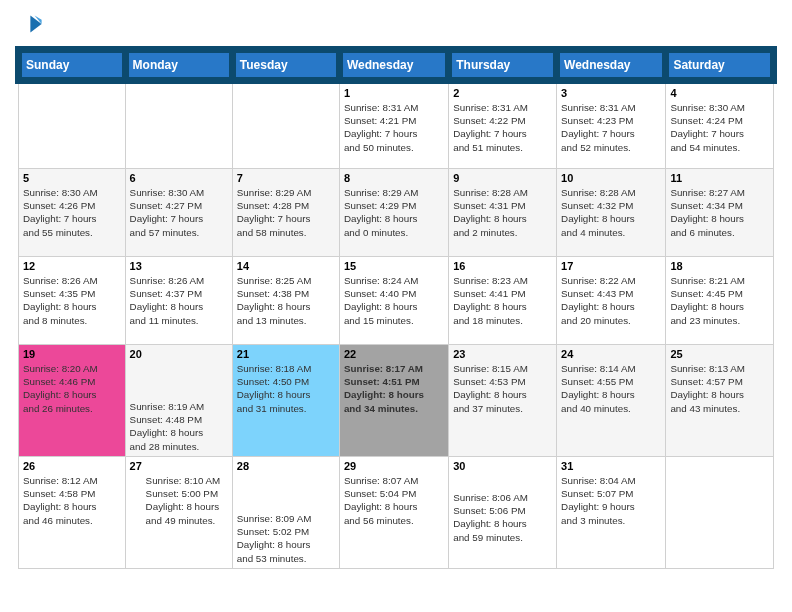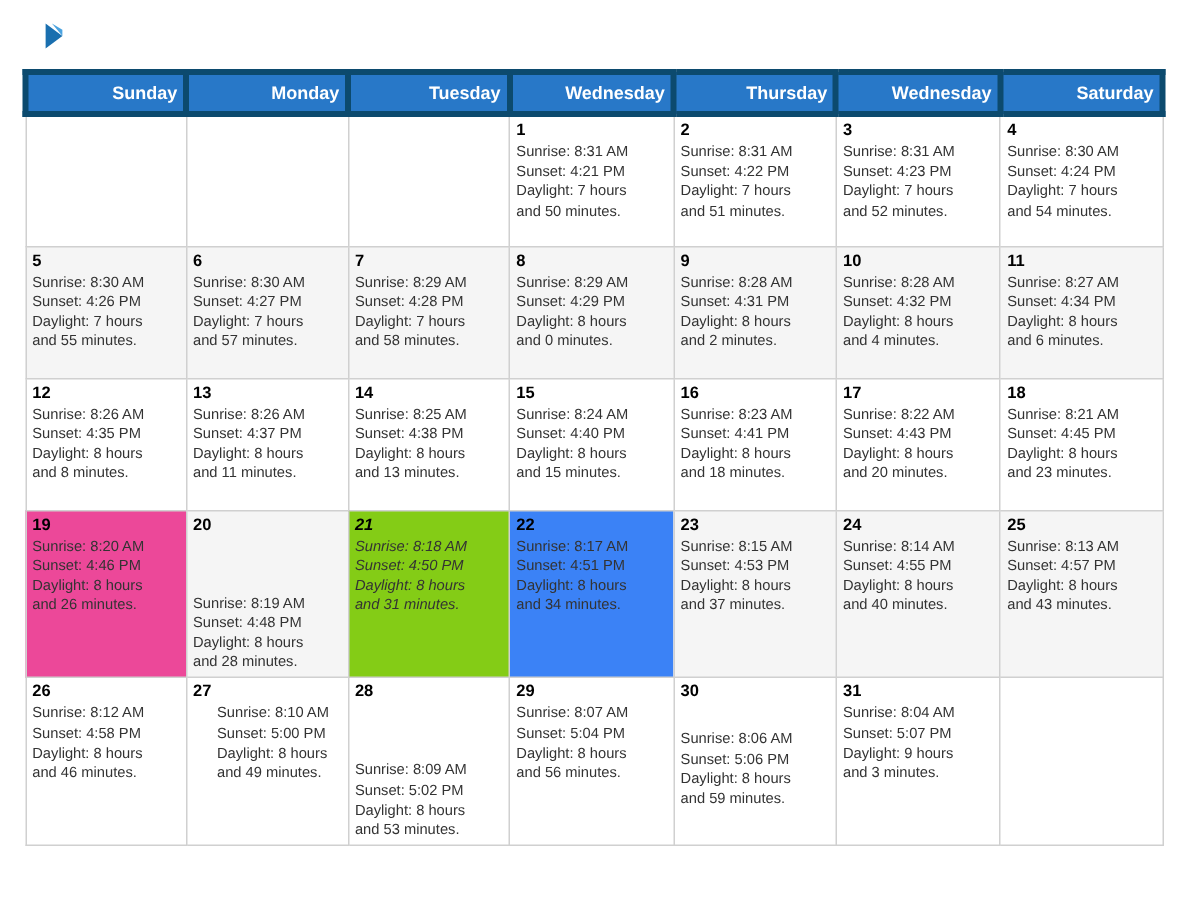--- a/index.html
+++ b/index.html
@@ -52,24 +52,24 @@
     }
     .calendar {
       width: 100%;
       border-collapse: collapse;
       font-size: 10.5px;
     }
     .calendar th {
       background-color: #2878c8;
       color: #fff;
       padding: 5px 4px;
-      text-align: right;
+      text-align: left;
       font-size: 12px;
       font-weight: bold;
-      border: 4px solid #0c4a6e;
+      border: 7px solid #0c4a6e;
     }
     .calendar td {
       border: 1px solid #d0d0d0;
       vertical-align: top;
       padding: 3px 4px;
       width: 113px;
       height: 88px;
       background: #fff;
     }
     .calendar tr:nth-child(even) td {
@@ -267,30 +267,30 @@
 Daylight: 8 hours
 and 26 minutes.</div>
           </td>
           <td style="background: rgb(245, 245, 245);">
             <span class="day-number">20</span>
             <div class="day-info" style="white-space: pre-line; margin-top: 40px;">Sunrise: 8:19 AM
 Sunset: 4:48 PM
 Daylight: 8 hours
 and 28 minutes.</div>
           </td>
-          <td style="background: #84cc16; font-style: italic;">
+          <td style="background: #7dd3fc;">
             <span class="day-number">21</span>
             <div class="day-info" style="white-space: pre-line;">Sunrise: 8:18 AM
 Sunset: 4:50 PM
 Daylight: 8 hours
 and 31 minutes.</div>
           </td>
-          <td style="background: #3b82f6;">
+          <td style="background: #a3a3a3;">
             <span class="day-number">22</span>
-            <div class="day-info" style="white-space: pre-line;">Sunrise: 8:17 AM
+            <div class="day-info" style="white-space: pre-line; font-weight: bold;">Sunrise: 8:17 AM
 Sunset: 4:51 PM
 Daylight: 8 hours
 and 34 minutes.</div>
           </td>
           <td style="background: rgb(245, 245, 245);">
             <span class="day-number">23</span>
             <div class="day-info" style="white-space: pre-line;">Sunrise: 8:15 AM
 Sunset: 4:53 PM
 Daylight: 8 hours
 and 37 minutes.</div>

